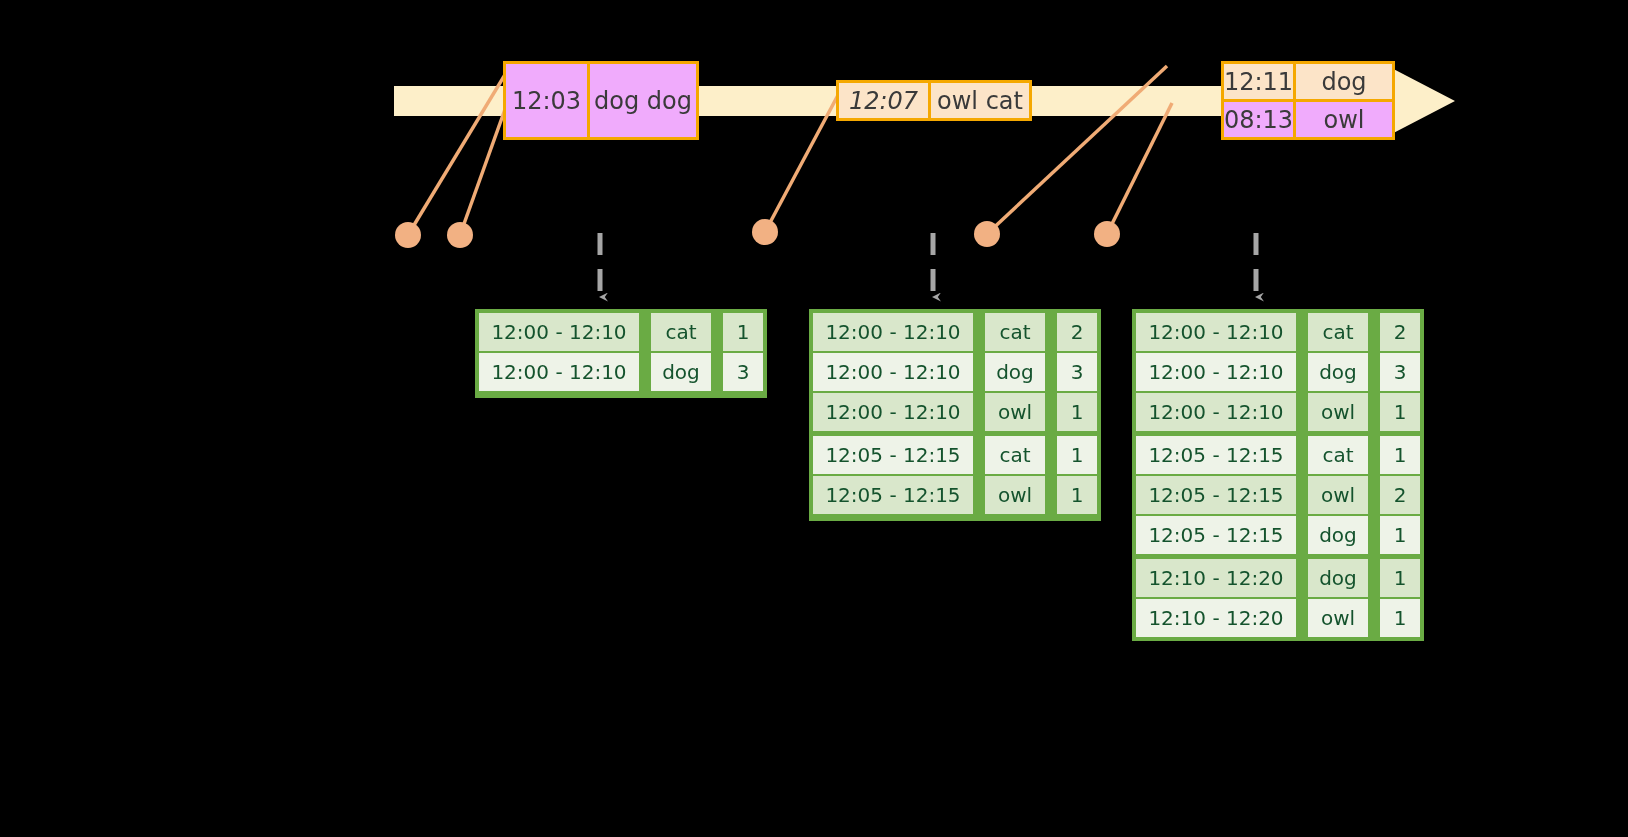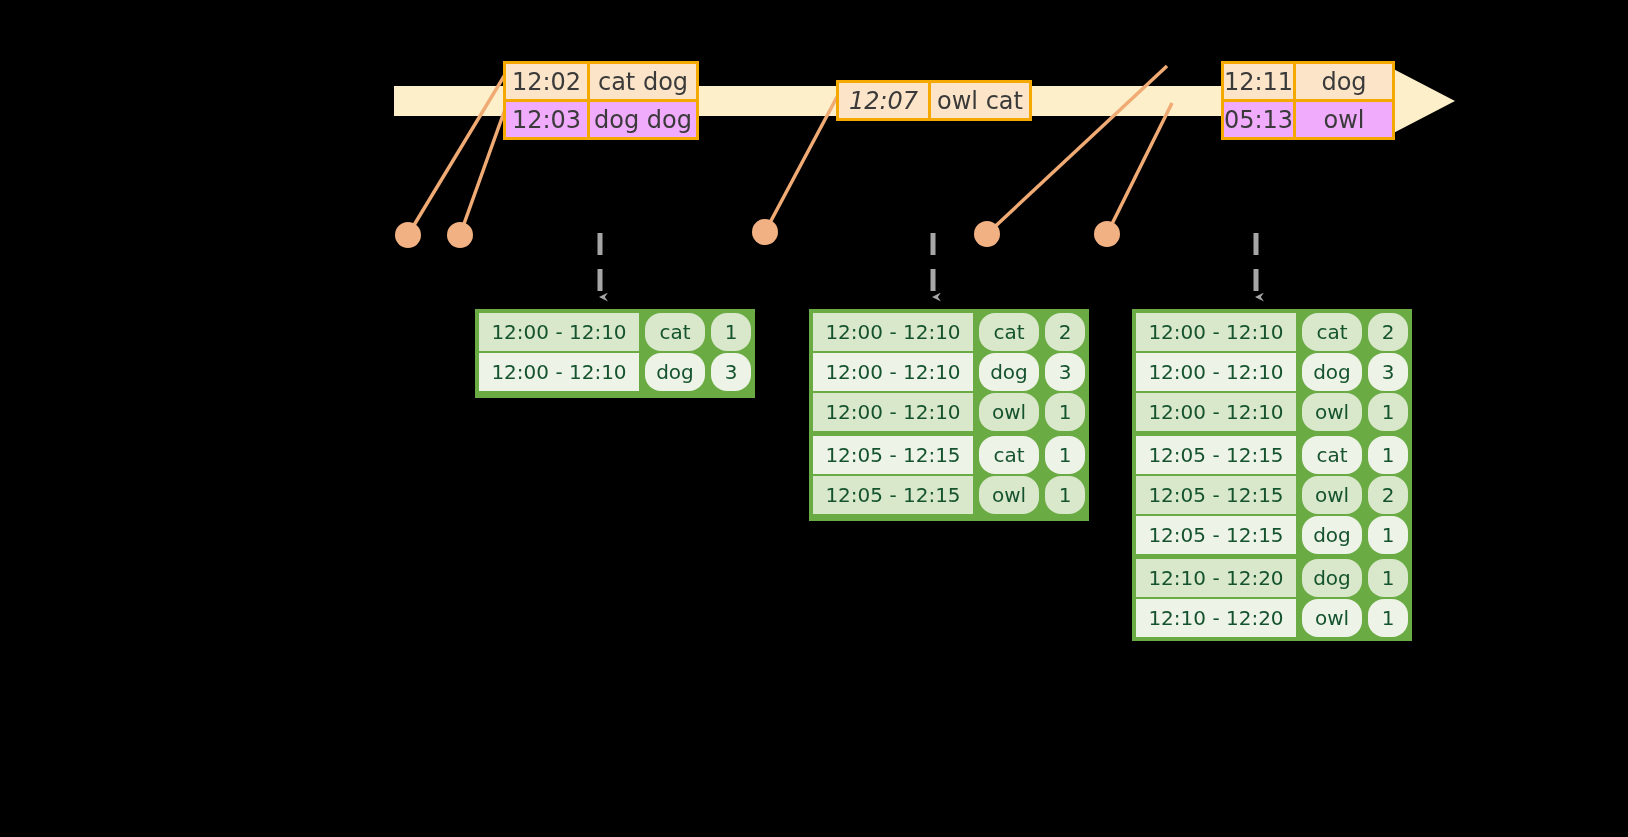--- a/index.html
+++ b/index.html
@@ -85,21 +85,21 @@
   .result-row.tint-dark  .cell { background: #d9e7cb; }
   .result-row.tint-light .cell { background: #eef3e8; }
   .cell {
     display: flex;
     align-items: center;
     justify-content: center;
     color: #14532d;
     font-size: 20px;
     box-sizing: border-box;
   }
-  .cell + .cell { margin-left: 6px; border-radius: 16px; }
+  .cell + .cell { margin-left: 12px; }
   .cell-window { width: 160px; }
   .cell-word   { width: 60px; }
   .cell-count  { width: 40px; }
 </style>
 </head>
 <body>
 
 <div id="stage">
 
   <svg id="vector-layer" width="1628" height="837" viewBox="0 0 1628 837">
@@ -129,42 +129,38 @@
       </g>
     <g id="dashed-arrows">
         <line x1="600" y1="233" x2="600" y2="297" stroke="#a6a6a6" stroke-width="5" stroke-dasharray="22 14" marker-end="url(#dash-head)"></line>
         <line x1="933" y1="233" x2="933" y2="297" stroke="#a6a6a6" stroke-width="5" stroke-dasharray="22 14" marker-end="url(#dash-head)"></line>
         <line x1="1256" y1="233" x2="1256" y2="297" stroke="#a6a6a6" stroke-width="5" stroke-dasharray="22 14" marker-end="url(#dash-head)"></line>
       </g>
   </svg>
 
   <div id="event-boxes">
       <div class="event-box" style="left: 503px; top: 61px; width: 196px; height: 79px;">
-        <div class="event-row shade-a">
-          <div class="event-time" style="width: 84px;">12:02</div>
-          <div class="event-words">cat dog</div>
-        </div>
         <div class="event-row shade-b">
           <div class="event-time" style="width: 84px;">12:03</div>
           <div class="event-words">dog dog</div>
         </div>
       </div>
       <div class="event-box" style="left: 836px; top: 80px; width: 196px; height: 41px;">
         <div class="event-row shade-a">
           <div class="event-time" style="width: 92px; font-style: italic;">12:07</div>
           <div class="event-words">owl cat</div>
         </div>
       </div>
       <div class="event-box" style="left: 1221px; top: 61px; width: 174px; height: 79px;">
         <div class="event-row shade-a">
           <div class="event-time" style="width: 72px;">12:11</div>
           <div class="event-words">dog</div>
         </div>
         <div class="event-row shade-b">
-          <div class="event-time" style="width: 72px;">05:13</div>
+          <div class="event-time" style="width: 72px;">08:13</div>
           <div class="event-words">owl</div>
         </div>
       </div>
     </div>
   <div id="result-tables">
       <div class="result-table" style="left: 475px; top: 309px;">
         <div class="result-row tint-dark">
           <div class="cell cell-window">12:00 - 12:10</div>
           <div class="cell cell-word">cat</div>
           <div class="cell cell-count">1</div>

